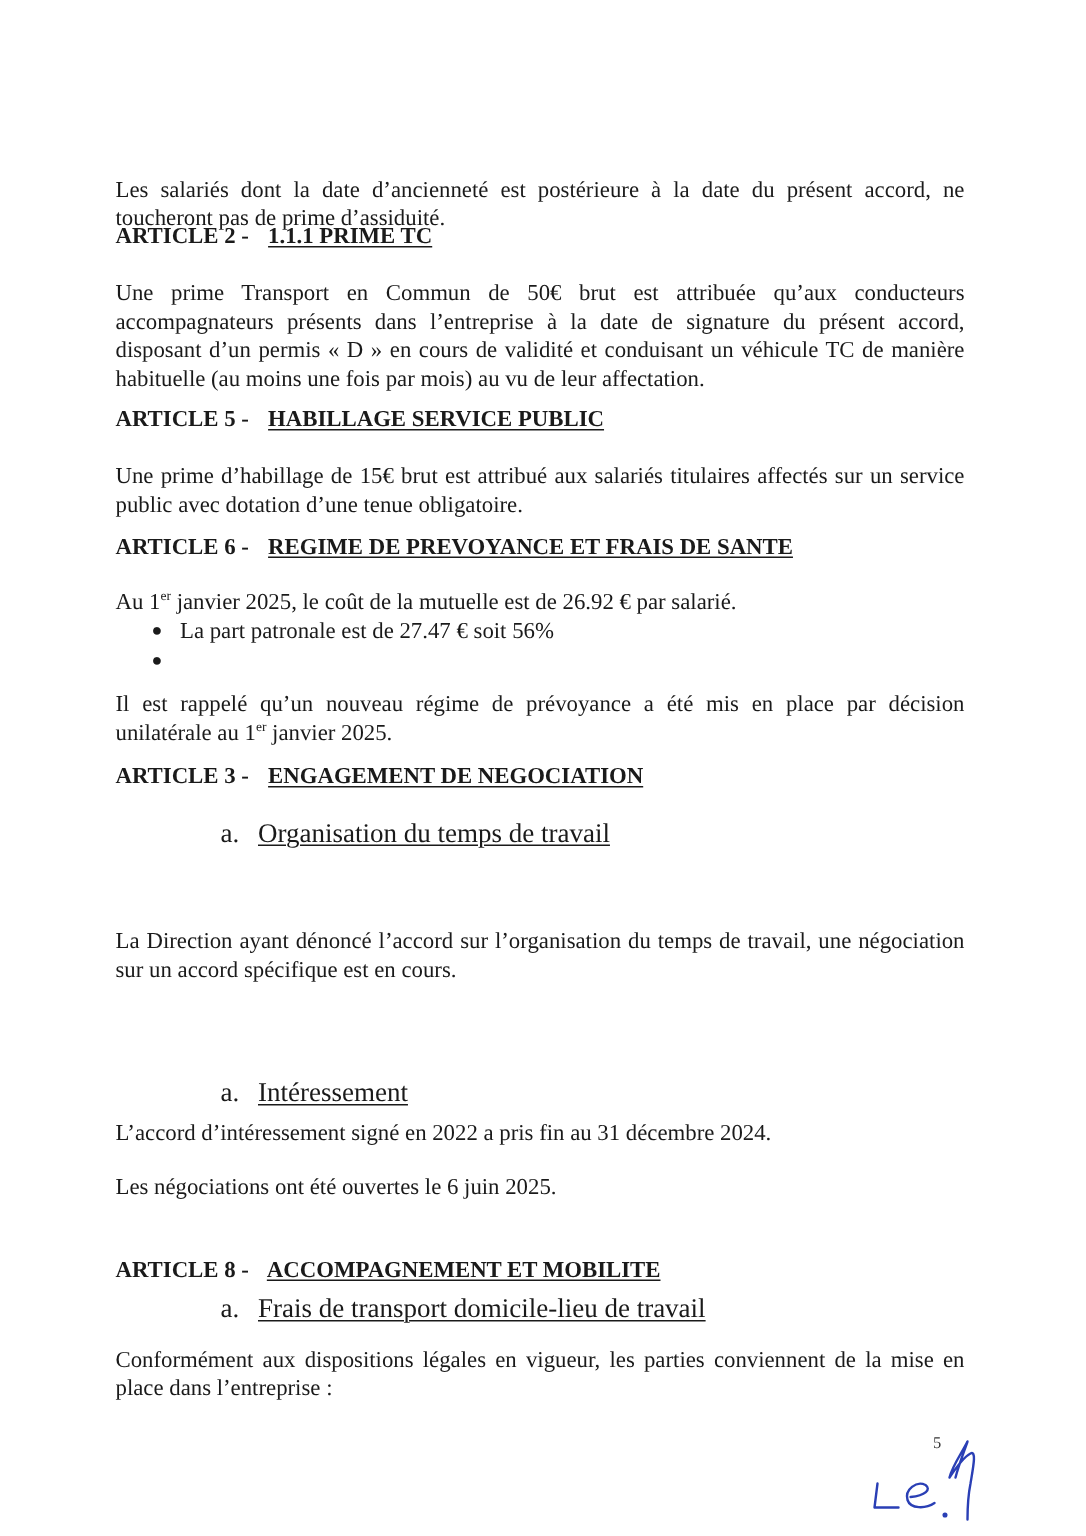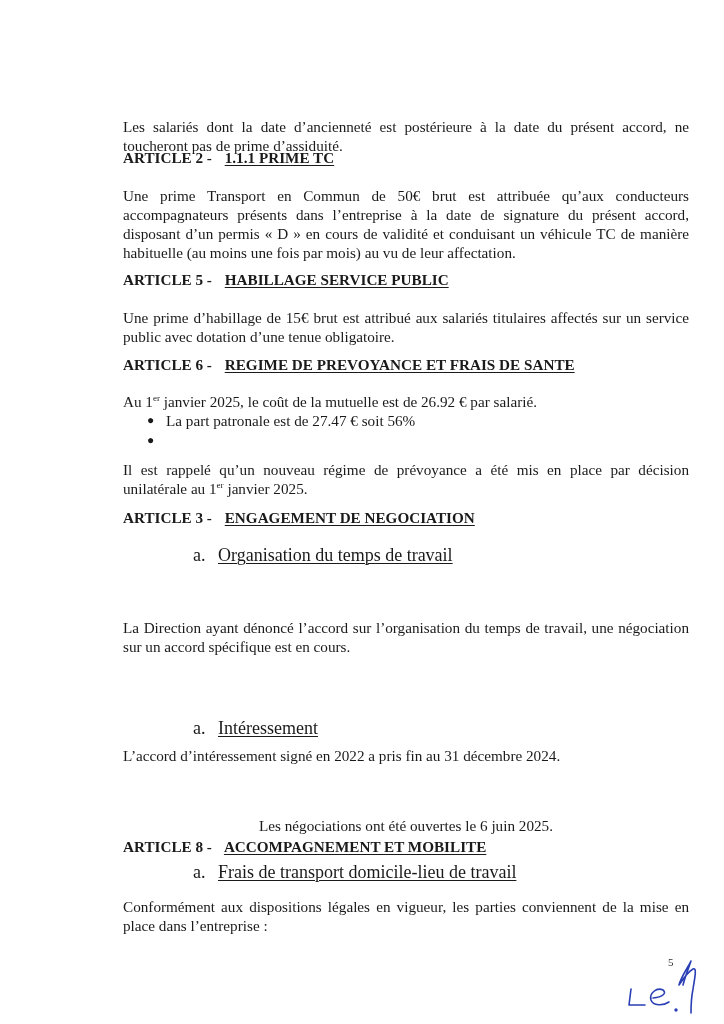--- a/index.html
+++ b/index.html
@@ -11,21 +11,21 @@
       width: 724px;
       height: 1024px;
       position: relative;
       overflow: hidden;
       font-family: "Liberation Serif", serif;
       color: #1a1a1a;
     }
     .page {
       position: absolute;
       left: 0; top: 0;
-      width: 593px; height: 1024px; margin-left: 46px;
+      width: 593px; height: 1024px;
     }
     .block {
       position: absolute;
       left: 77px;
       width: 566px;
       font-size: 15.2px;
       line-height: 19px;
     }
     .justify { text-align: justify; text-align-last: left; }
     .heading {
@@ -121,21 +121,21 @@
     <span class="letter">a.</span>
     <span class="title">Organisation du temps de travail</span>
   </div>
   <div class="block justify" style="top:618px;">La Direction ayant dénoncé l’accord sur l’organisation du temps de travail, une négociation sur un accord spécifique est en cours.</div>
 
   <div class="subheading" style="top:719px;">
     <span class="letter">a.</span>
     <span class="title">Intéressement</span>
   </div>
   <div class="block" style="top:746px;">L’accord d’intéressement signé en 2022 a pris fin au 31 décembre 2024.</div>
-  <div class="block" style="top:816px;text-align:center;">Les négociations ont été ouvertes le 6 juin 2025.</div>
+  <div class="block" style="top:782px;">Les négociations ont été ouvertes le 6 juin 2025.</div>
 
   <div class="heading" style="top:837px;">
     <span class="num">ARTICLE 8 -</span>
     <span class="title">ACCOMPAGNEMENT ET MOBILITE</span>
   </div>
   <div class="subheading" style="top:863px;">
     <span class="letter">a.</span>
     <span class="title">Frais de transport domicile-lieu de travail</span>
   </div>
   <div class="block justify" style="top:897px;">Conformément aux dispositions légales en vigueur, les parties conviennent de la mise en place dans l’entreprise :</div>

